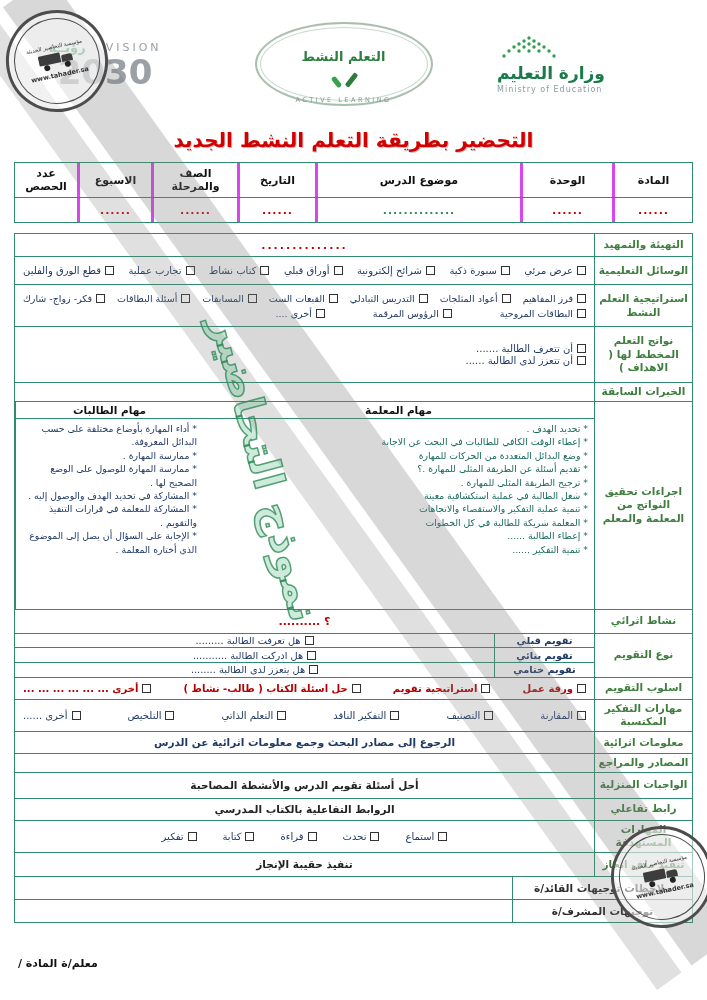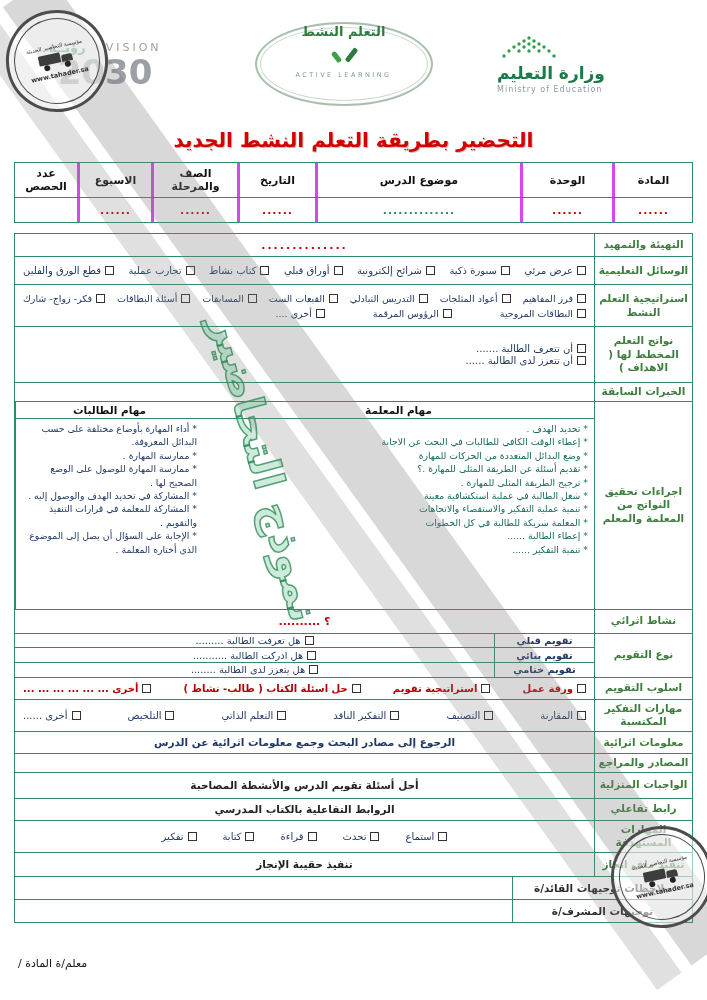--- a/index.html
+++ b/index.html
@@ -5,21 +5,21 @@
   *{box-sizing:border-box;margin:0;padding:0}
   html,body{width:707px;height:1000px}
   body{background:#fff;font-family:"DejaVu Sans",sans-serif;position:relative;overflow:hidden}
   .page{position:relative;z-index:1;width:707px;height:1000px;padding:8px 14px;direction:rtl}
 
   
   .hdr{display:flex;justify-content:space-between;align-items:center;height:112px;padding:0 6px}
   .ministry{display:flex;flex-direction:column;align-items:flex-end;gap:2px;width:190px}
   .ministry .ar{color:#1a7a4a;font-weight:bold;font-size:17px}
   .ministry .en{color:#8a9aa0;font-size:8px;letter-spacing:1px}
-  .badge{width:178px;height:84px;border:2px solid #a9bfae;border-radius:50%;display:flex;flex-direction:column;align-items:center;justify-content:flex-start;gap:8px;box-shadow:inset 0 0 0 3px #fff, inset 0 0 0 4px #c9d8cc}
+  .badge{width:178px;height:84px;border:2px solid #a9bfae;border-radius:50%;display:flex;flex-direction:column;align-items:center;justify-content:flex-end;gap:8px;box-shadow:inset 0 0 0 3px #fff, inset 0 0 0 4px #c9d8cc}
   .badge .ar{color:#2e7d3e;font-weight:bold;font-size:13px}
   .badge .vmark{width:26px;height:16px;position:relative}
   .badge .vmark i{position:absolute;bottom:0;width:5px;border-radius:2px;background:#3aa04a;display:block}
   .badge .vmark i.l{left:3px;height:12px;transform:rotate(-38deg)}
   .badge .vmark i.r{right:3px;height:16px;transform:rotate(38deg);background:#2e7d3e}
   .badge .en{color:#7a9b8a;font-size:6.5px;letter-spacing:2.5px}
   .vision{width:170px;display:flex;flex-direction:column;align-items:center;direction:ltr}
   .vision .top{display:flex;gap:20px;align-items:center}
   .vision .ar{color:#3aa06a;font-size:13px;font-weight:bold}
   .vision .en{color:#9aa0a6;font-size:11px;letter-spacing:3px}
@@ -65,21 +65,21 @@
   .teal .bullet{color:#17695c}
   .navy .bullet{color:#1f3864}
   .evals .erow{display:flex;flex:1;align-items:stretch}
   .evals .erow + .erow{border-top:1px solid #2e8b6f}
   .etype{flex:0 0 100px;border-left:1px solid #2e8b6f;display:flex;align-items:center;justify-content:center;font-size:9.8px;color:#1f3864;font-weight:bold}
   .eq{flex:1;display:flex;align-items:center;justify-content:center;font-size:9.8px;color:#1f3864}
   .linetext{text-align:center;font-size:10.5px;font-weight:bold;color:#1f3864}
   .blacktext{color:#222}
   .lblwide{flex:0 0 180px;border-left:1px solid #2e8b6f;color:#2b2b2b;font-weight:bold;font-size:10.5px;display:flex;align-items:center;justify-content:center;padding:3px}
   .emptycell{flex:1}
-  .footer{position:absolute;bottom:30px;left:18px;font-size:11px;font-weight:normal;color:#111;direction:rtl}
+  .footer{position:absolute;bottom:30px;left:18px;font-size:11px;font-weight:bold;color:#111;direction:rtl}
 
   
   .overlay{position:absolute;pointer-events:none}
   .band1{z-index:5;width:1180px;height:56px;left:-220px;top:442px;background:rgba(125,125,125,.30);transform:rotate(54.3deg)}
   .band2{z-index:5;width:1180px;height:30px;left:-265px;top:487px;background:rgba(125,125,125,.24);transform:rotate(54.3deg)}
   .wmark{z-index:6;left:60px;top:440px;width:400px;height:60px;transform:rotate(75deg);text-align:center;font-size:42px;font-weight:bold;letter-spacing:2px;color:rgba(60,170,110,.25);-webkit-text-stroke:1.5px rgba(46,139,87,.8);white-space:nowrap;direction:rtl}
   .stamp{z-index:7;width:102px;height:102px;border-radius:50%;border:3px solid #4c4c4c;background:rgba(255,255,255,.55);display:flex;flex-direction:column;align-items:center;justify-content:center;gap:2px;transform:rotate(-12deg)}
   .stamp .inner{position:absolute;inset:5px;border:1px solid #4c4c4c;border-radius:50%}
   .stamp .s-top{font-size:5.5px;color:#333;direction:rtl}
   .stamp .s-url{font-size:6.5px;font-weight:bold;color:#333}

